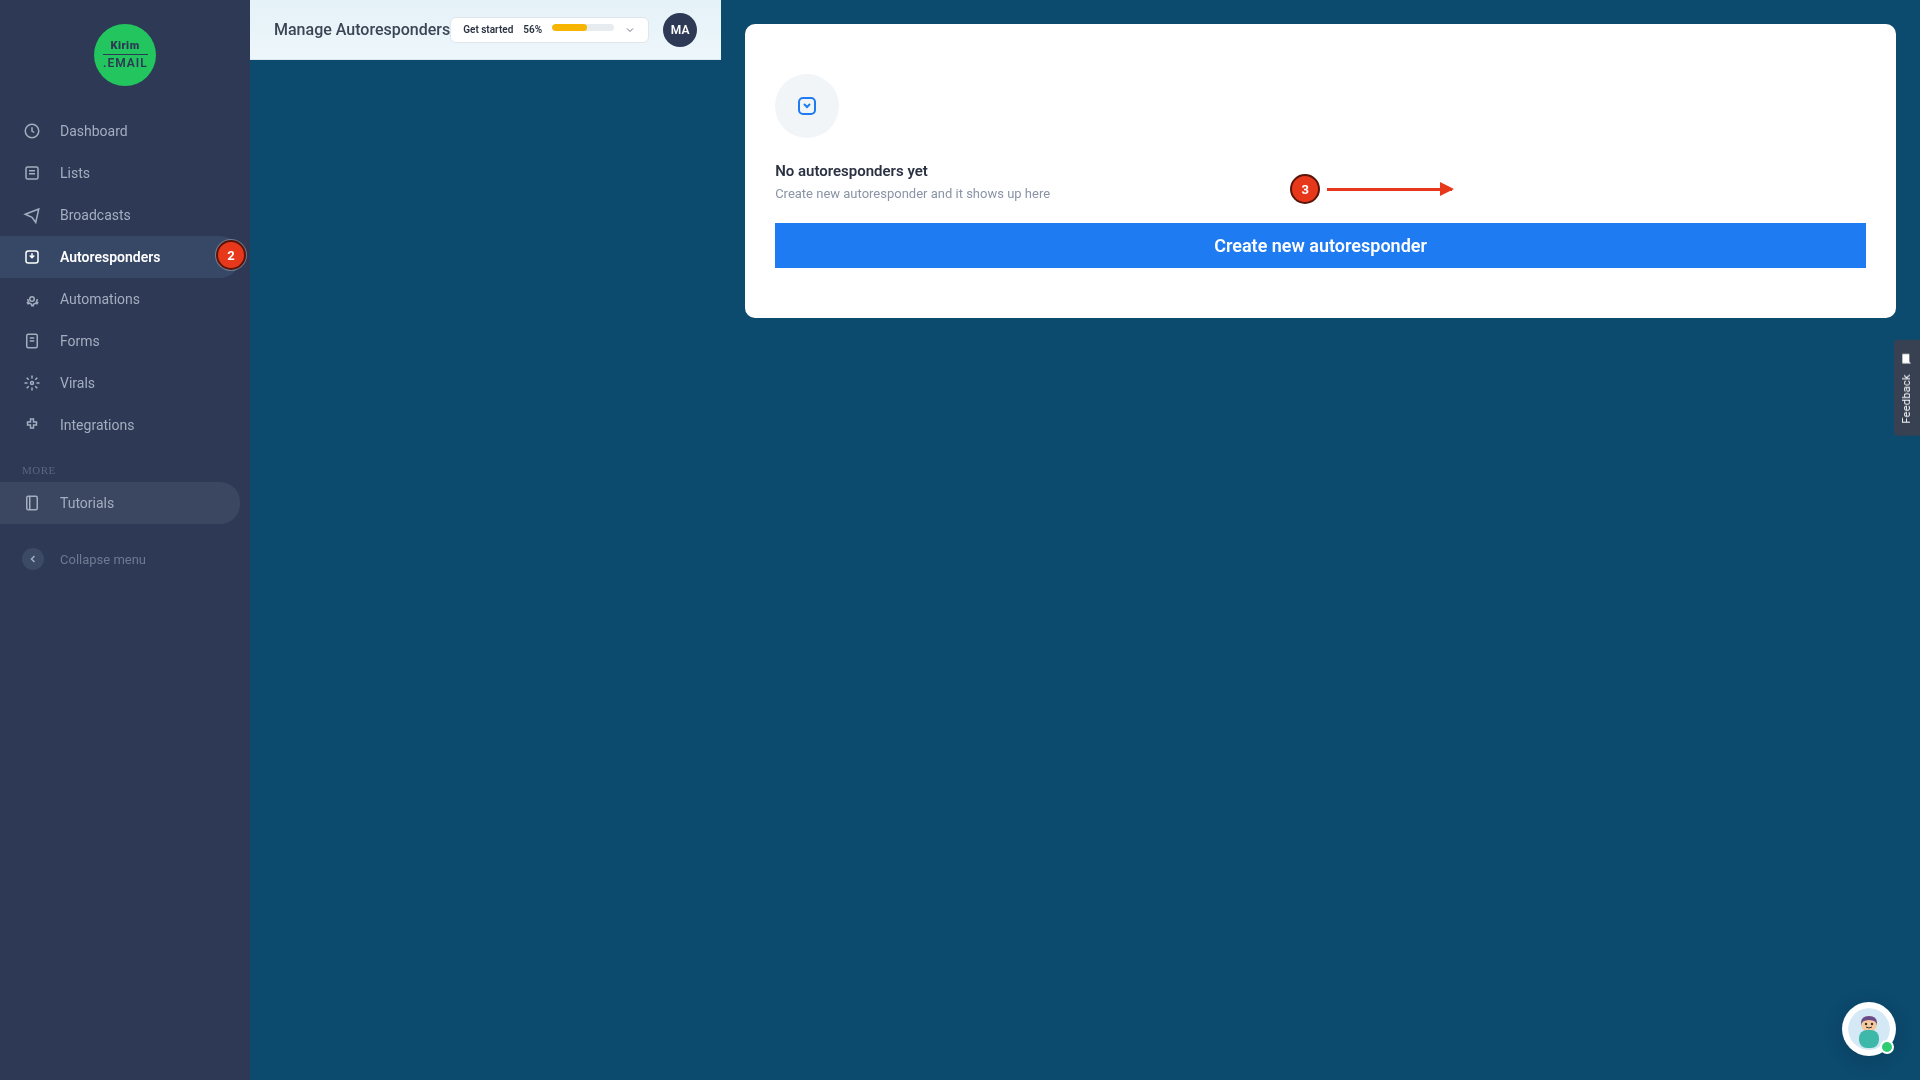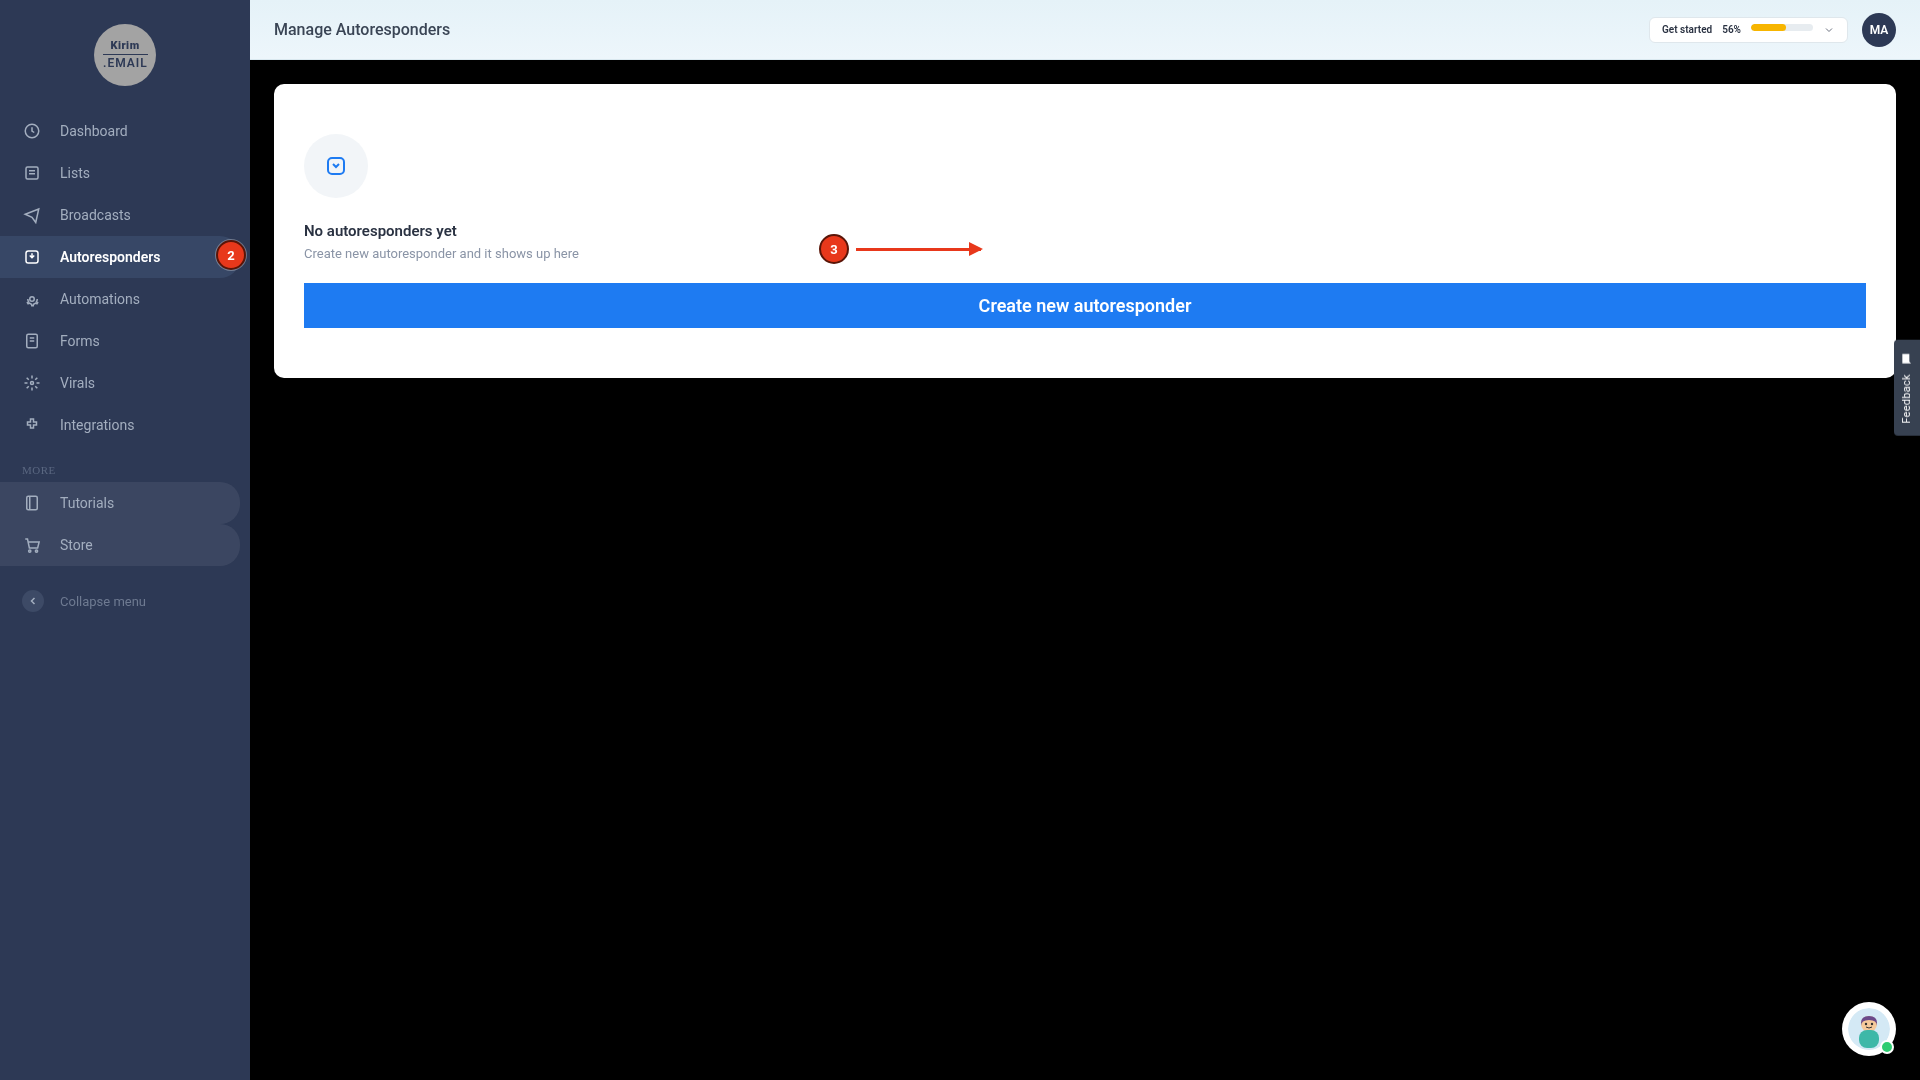--- a/index.html
+++ b/index.html
@@ -3,38 +3,38 @@
   <meta charset="utf-8">
   <style>
     * { margin: 0; padding: 0; box-sizing: border-box; font-family: -apple-system, BlinkMacSystemFont, "Segoe UI", Roboto, Helvetica, Arial, sans-serif; }
     body { background: #ebf4f9; overflow: hidden; width: 1920px; height: 1080px; }
     
     .app { display: flex; height: 100vh; }
     
     
     .sidebar { width: 250px; background: #2d3955; display: flex; flex-direction: column; padding-top: 16px; flex-shrink: 0; }
     .logo-container { display: flex; justify-content: center; padding: 8px 0 24px 0; }
-    .logo { width: 62px; height: 62px; background: #a3a3a3; border-radius: 50%; display: flex; align-items: center; justify-content: center; }
+    .logo { width: 62px; height: 62px; background: #22c55e; border-radius: 50%; display: flex; align-items: center; justify-content: center; }
     .logo-inner { width: 44px; text-align: center; }
     .logo-text-main { font-size: 11px; font-weight: 900; color: #2d3955; letter-spacing: 0.5px; }
     .logo-text-sub { font-size: 12px; font-weight: 600; color: #2d3955; border-top: 1px solid #2d3955; display: inline-block; padding-top: 1px; letter-spacing: 1px;}
     
     .nav-item { display: flex; align-items: center; padding: 11px 22px; color: #a3aebf; cursor: pointer; font-size: 14px; position: relative; }
     .nav-item.active { background: #374766; color: #fff; border-top-right-radius: 20px; border-bottom-right-radius: 20px; margin-right: 10px; font-weight: 600; margin-left: 0; }
     .nav-item.highlighted { background: rgba(255,255,255,0.07); border-top-right-radius: 20px; border-bottom-right-radius: 20px; margin-right: 10px; }
     .nav-icon { width: 20px; height: 20px; margin-right: 18px; flex-shrink: 0; display: flex; align-items: center; justify-content: center; }
     .nav-label { white-space: nowrap; }
     
     .nav-section-label { padding: 18px 22px 6px 22px; color: #5a6780; font-size: 11px; font-weight: 500; letter-spacing: 0.5px; font-family: Liberation Serif, serif; }
     
     .collapse-btn { display: flex; align-items: center; padding: 12px 22px; color: #6e7a91; cursor: pointer; font-size: 13px; margin-top: 12px;}
     .collapse-icon-wrap { width: 22px; height: 22px; background: #3d4a66; border-radius: 50%; display: flex; align-items: center; justify-content: center; margin-right: 16px;}
     
     
-    .main { flex: 1; display: flex; flex-direction: column; background: #000000; }
+    .main { flex: 1; display: flex; flex-direction: row; background: #0c4a6e; }
     .header { height: 60px; background: linear-gradient(180deg, #e5f2f8 0%, #edf6fb 100%); border-bottom: 1px solid #d9e8ef; display: flex; align-items: center; padding: 0 24px; justify-content: space-between;}
     .header-title { font-size: 16px; color: #3a4555; font-weight: 500;}
     .header-right { display: flex; align-items: center; gap: 14px;}
     .get-started { background: #fff; border: 1px solid #dfe7ec; border-radius: 6px; padding: 6px 12px; display: flex; align-items: flex-start; gap: 10px; cursor: pointer; font-size: 10px; color: #2a3242; font-weight: 600;}
     .progress-bar { width: 62px; height: 7px; background: #e7ecf0; border-radius: 4px; overflow: hidden; }
     .progress-fill { height: 100%; background: #f7b500; border-radius: 4px;}
     .avatar { width: 34px; height: 34px; border-radius: 50%; background: #2d3955; color: #fff; display: flex; align-items: center; justify-content: center; font-size: 12px; font-weight: 600;}
     
     .content { flex: 1; padding: 24px; display: flex; flex-direction: column;}
     .card { background: #fff; border-radius: 10px; flex-grow: 0; padding: 50px 30px 50px 30px; position: relative; }
@@ -163,30 +163,20 @@
     <div class="nav-item highlighted">
       <span class="nav-icon">
         <svg width="18" height="18" viewBox="0 0 24 24" fill="none" stroke="currentColor" stroke-width="2">
             <rect x="5" y="3" width="14" height="18" rx="2"></rect>
             <line x1="9" y1="3" x2="9" y2="21"></line>
           </svg>
       </span>
       <span class="nav-label">Tutorials</span>
     </div>
 
-    <div class="nav-item highlighted">
-      <span class="nav-icon">
-        <svg width="18" height="18" viewBox="0 0 24 24" fill="none" stroke="currentColor" stroke-width="2">
-            <circle cx="9" cy="20" r="1.5"></circle>
-            <circle cx="18" cy="20" r="1.5"></circle>
-            <path d="M3 4h3l2.5 12h11l2-8H7"></path>
-          </svg>
-      </span>
-      <span class="nav-label">Store</span>
-    </div>
 
     <div class="collapse-btn">
       <span class="collapse-icon-wrap">
         <svg width="12" height="12" viewBox="0 0 24 24" fill="none" stroke="#a3aebf" stroke-width="3">
             <polyline points="15 18 9 12 15 6"></polyline>
           </svg>
       </span>
       <span>Collapse menu</span>
     </div>
   </aside>

